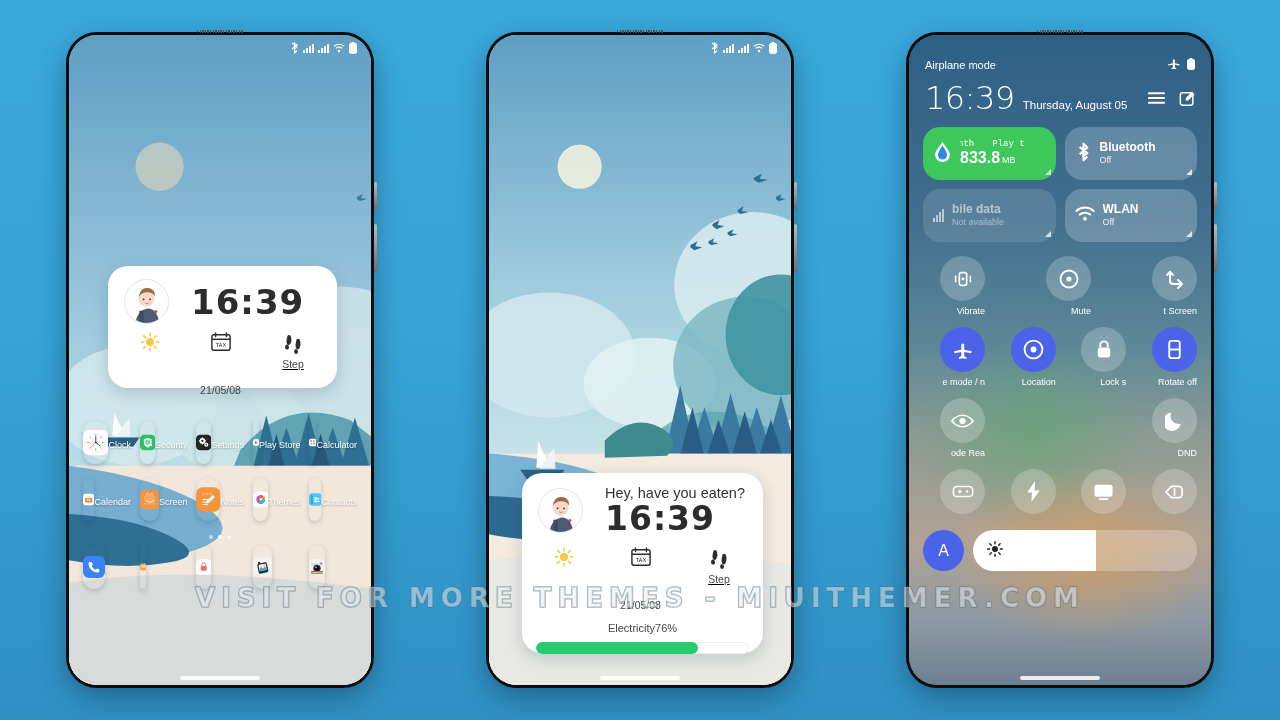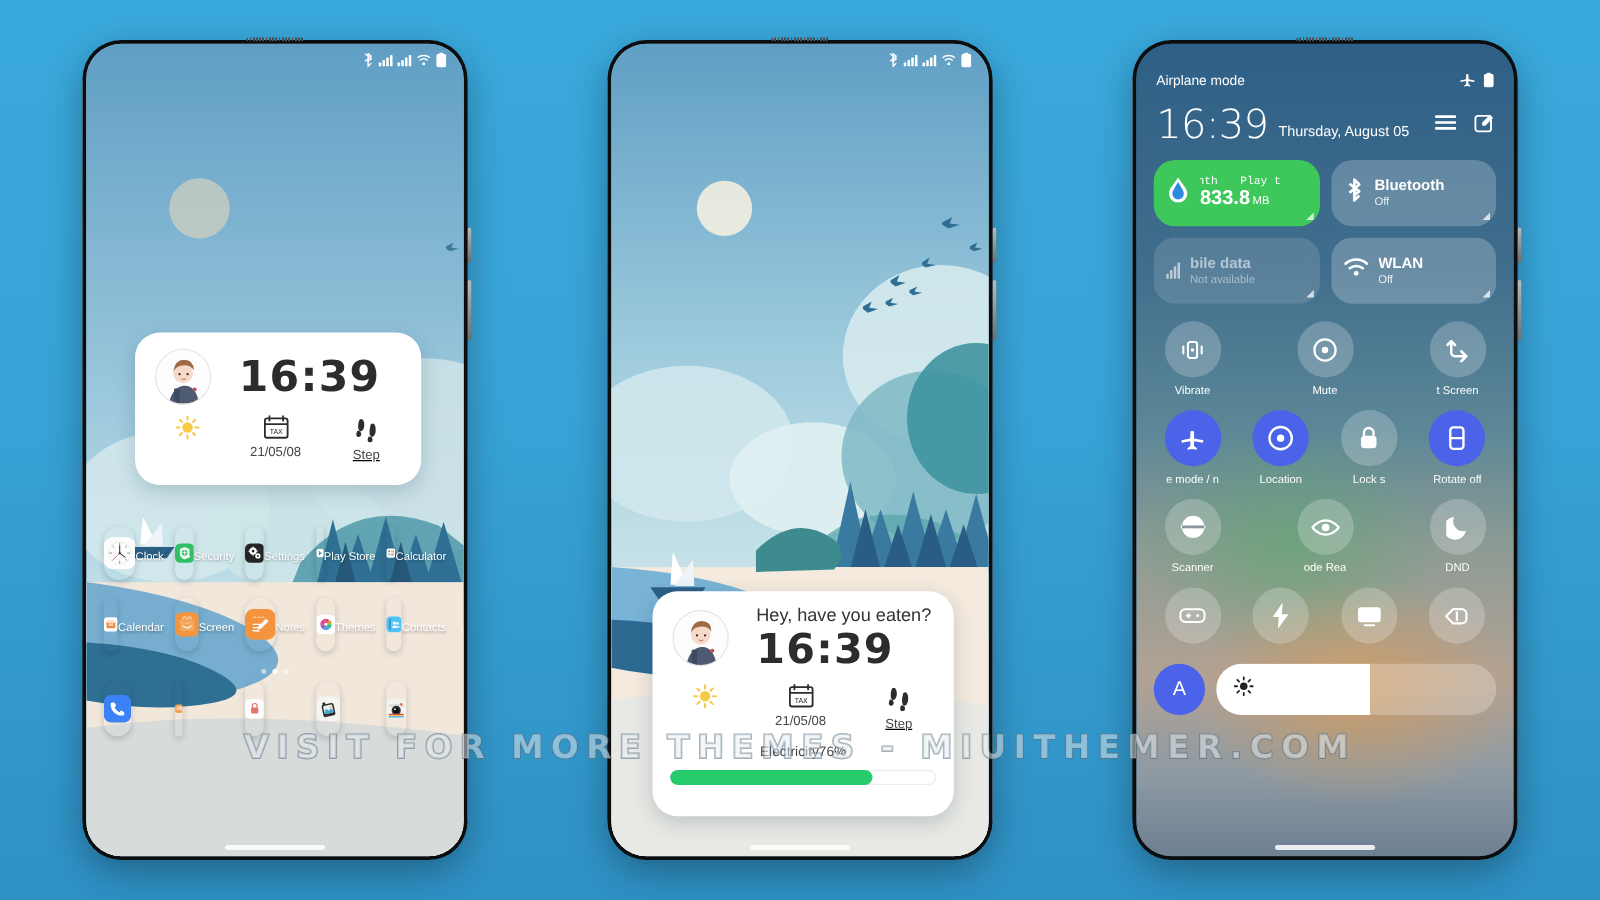--- a/index.html
+++ b/index.html
@@ -47,21 +47,21 @@
   #w1 { left:39px; top:231px; width:229px; height:122px; }
   .w-row1 { display:flex; align-items:center; padding:13px 0 0 16px; }
   .avatar { width:45px; height:45px; border-radius:50%; overflow:hidden; flex:none;
     border:1px solid #e2e4e6; background:#fff; }
   .avatar svg { width:100%; height:100%; display:block; }
   .w-time { font-size:34px; font-weight:700; color:#2c2c2c; letter-spacing:1px;
     margin-left:22px; line-height:1; font-family:"DejaVu Sans", sans-serif; }
   .w-row2 { display:flex; align-items:flex-start; margin-top:8px; padding:0 16px; }
   .wcell { display:flex; flex-direction:column; align-items:center; }
   .wcell.c1 { width:52px; }
-  .wcell.c2 { flex:1; }
+  .wcell.c2 { flex:1;gap:28px; }
   .wcell.c3 { width:56px;text-decoration:underline; }
   .w-sub { font-size:10.5px; color:#444; margin-top:4px; }
   .sun { width:20px; height:20px; }
   .cal-ico { width:22px; height:20px; }
   .foot-ico { width:20px; height:22px; }
 
   #w2 { left:33px; top:438px; width:241px; height:180px; }
   .w2-greet { font-size:14.5px; color:#333; margin-left:22px; margin-bottom:1px; }
   .w2-time { font-size:33px; font-weight:700; color:#2c2c2c; letter-spacing:1px;
     margin-left:22px; line-height:1.05; font-family:"DejaVu Sans", sans-serif; }
@@ -108,21 +108,21 @@
   .card-sub { font-size:9px; opacity:.85; white-space:nowrap; }
   .dusage { font-size:9px; display:flex; gap:18px; white-space:nowrap;
     margin-left:-2px;font-family:Liberation Mono, monospace; }
   .dval { font-size:16px; font-weight:600; }
   .dval small { font-size:9px; font-weight:400; margin-left:2px; }
   .corner { position:absolute; right:5px; bottom:5px; width:0; height:0;
     border-left:6px solid transparent; border-bottom:6px solid rgba(255,255,255,.75); }
 
   .toggles { margin-top:14px; }
   .tg-row { display:flex; justify-content:space-between; margin-bottom:11px; }
-  .tg { width:62px; display:flex; flex-direction:column; align-items:center; }
+  .tg { width:62px; display:flex; flex-direction:column; align-items:flex-end; }
   .tg-circ { width:45px; height:45px; border-radius:50%; display:flex;
     align-items:center; justify-content:center; background:rgba(255,255,255,.22); }
   .tg-circ.on { background:#4a63e8; }
   .tg-lbl { margin-top:5px; font-size:9px; color:#fff; white-space:nowrap;
     overflow:hidden; text-overflow:clip; max-width:62px; text-align:center; }
 
   .bright-row { display:flex; align-items:center; gap:9px; margin-top:6px; }
   .auto-btn { width:41px; height:41px; border-radius:50%; background:#4a63e8;
     display:flex; align-items:center; justify-content:center; font-size:16px; flex:none; }
   .slider { flex:1; height:41px; border-radius:21px; background:rgba(255,255,255,.25);
@@ -892,30 +892,20 @@
                     <path d="M3.5 11h11" stroke="#fff" stroke-width="2"></path>
                   </svg>
               </div>
               <span class="tg-lbl">Rotate off</span>
             </div>
           </div>
 
           <div class="tg-row">
             <div class="tg">
               <div class="tg-circ">
-                <svg width="21" height="21" viewBox="0 0 20 20">
-                    <circle cx="10" cy="10" r="8.5" fill="#fff"></circle>
-                    <rect x="0.5" y="8.5" width="19" height="3" rx="1.5" fill="#fff"></rect>
-                    <rect x="1.5" y="8.9" width="17" height="2.2" fill="#8a98a4"></rect>
-                  </svg>
-              </div>
-              <span class="tg-lbl">Scanner</span>
-            </div>
-            <div class="tg">
-              <div class="tg-circ">
                 <svg width="23" height="16" viewBox="0 0 24 16">
                     <path d="M1 8s4.5-6 11-6s11 6 11 6s-4.5 6-11 6S1 8 1 8z" stroke="#fff" stroke-width="1.8" fill="none"></path>
                     <circle cx="12" cy="8" r="3.2" fill="#fff"></circle>
                   </svg>
               </div>
               <span class="tg-lbl">ode     Rea</span>
             </div>
             <div class="tg">
               <div class="tg-circ">
                 <svg width="19" height="21" viewBox="0 0 18 20">

